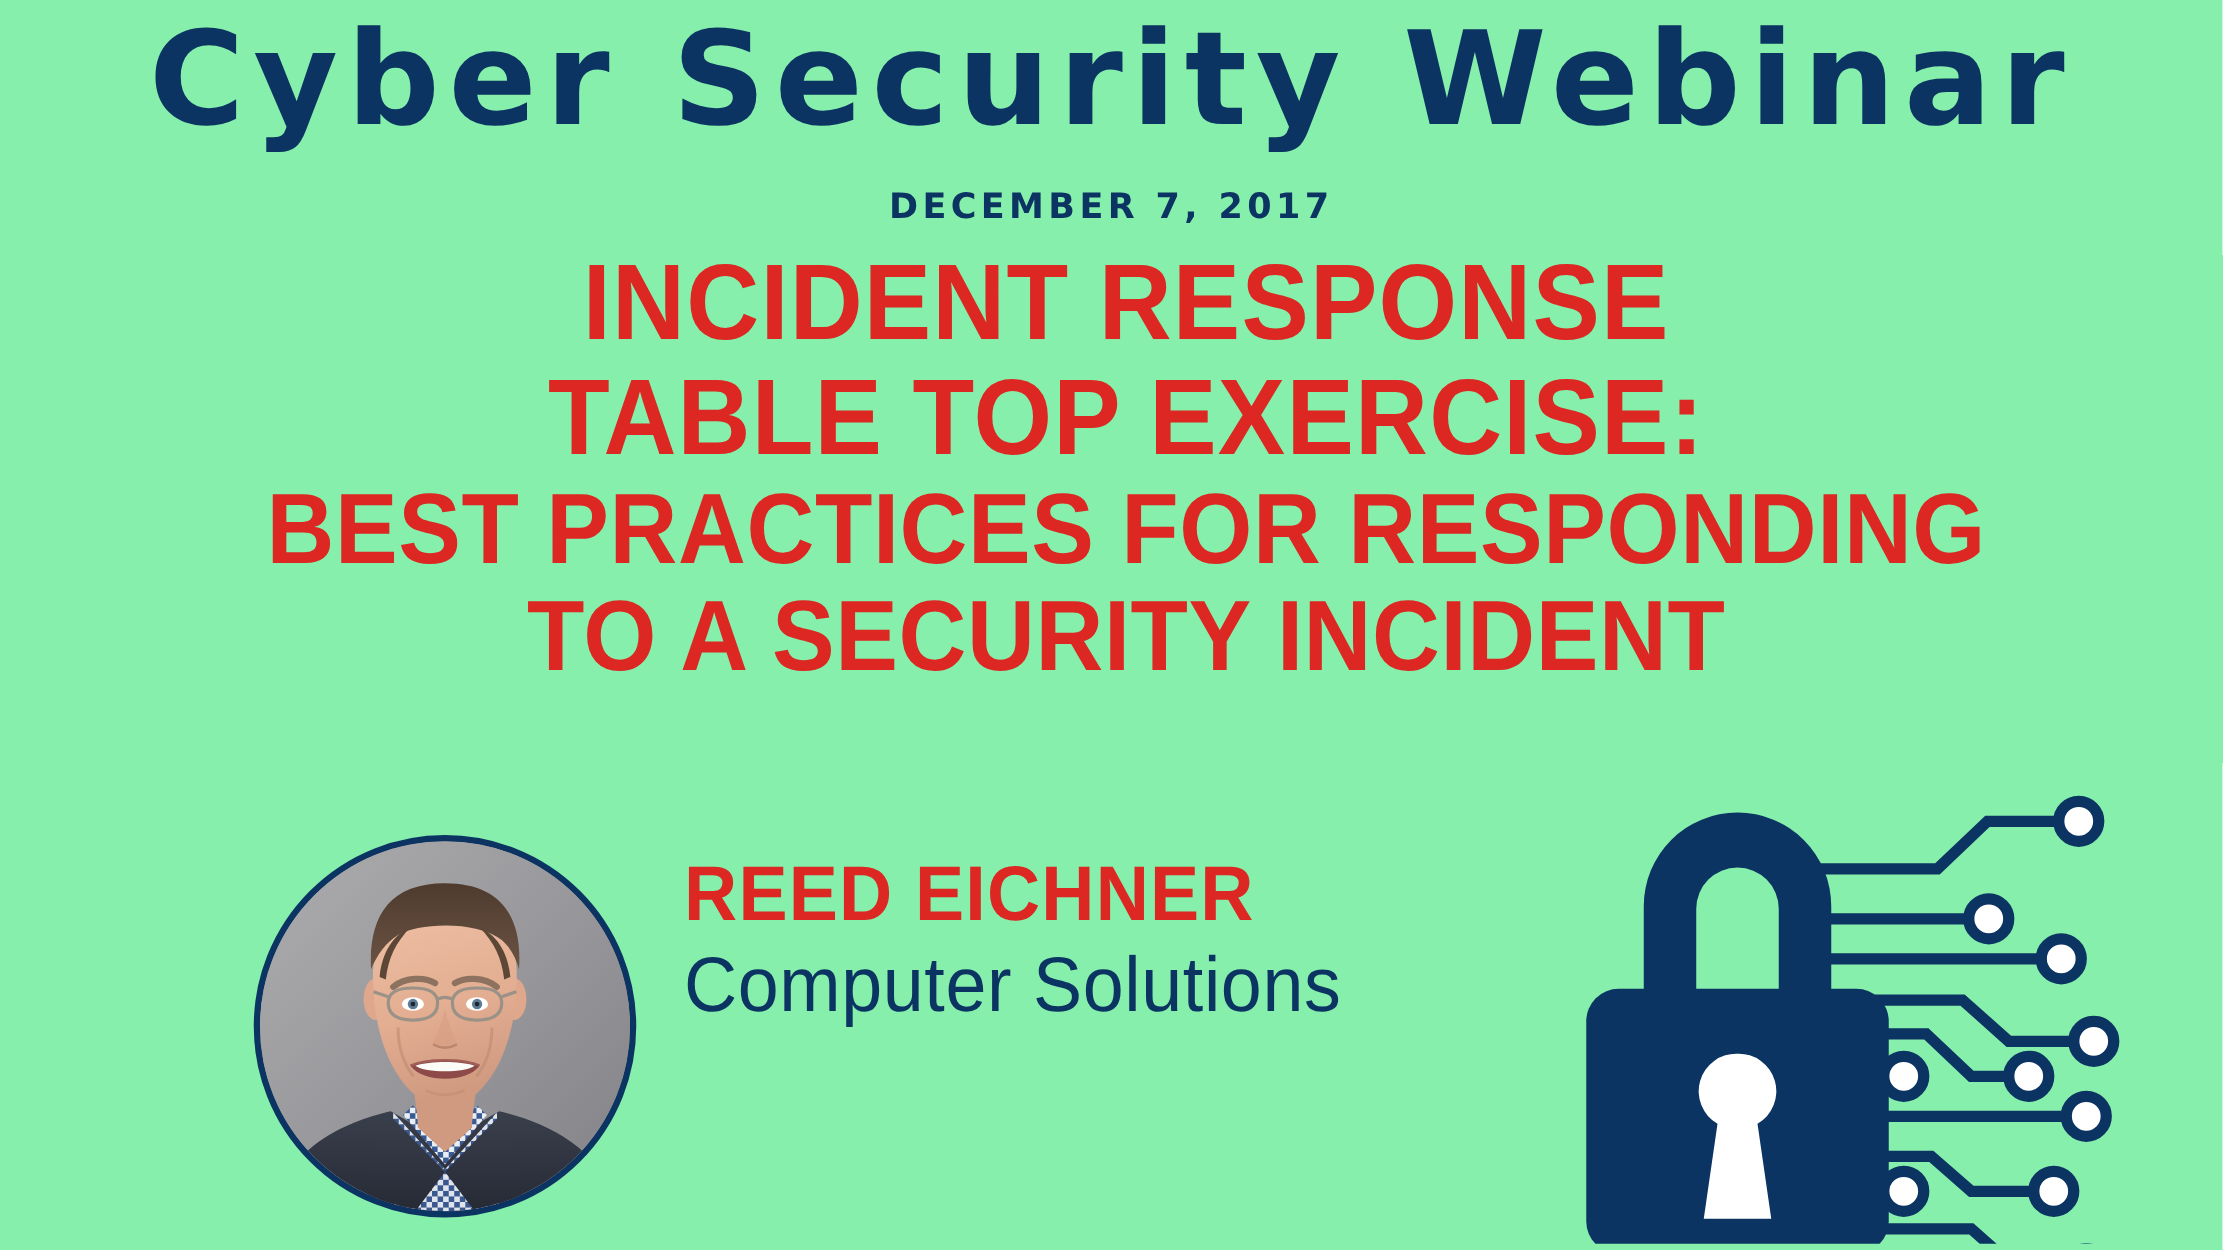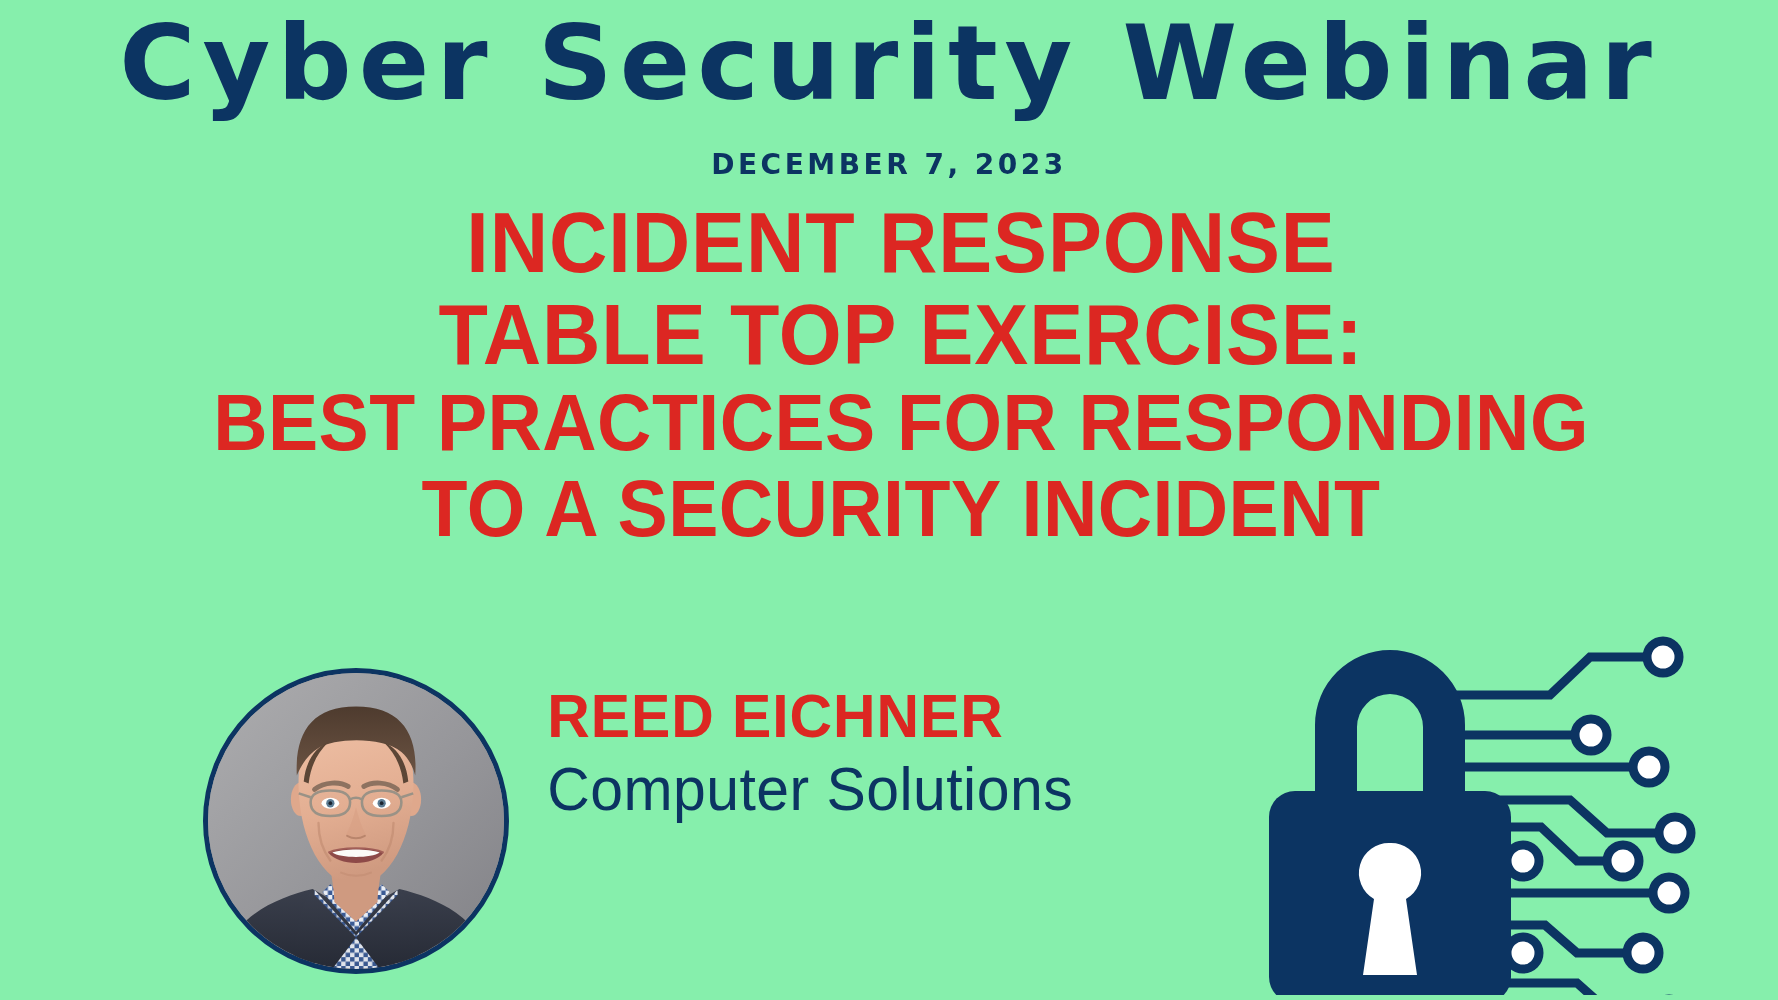--- a/index.html
+++ b/index.html
@@ -152,21 +152,21 @@
   }
   .lock-graphic svg { display: block; width: 100%; height: 100%; }
 </style>
 </head>
 <body>
 
 <div id="poster">
 
   <div class="main-title">Cyber Security Webinar</div>
 
-  <div class="date-line">DECEMBER 7, 2023</div>
+  <div class="date-line">DECEMBER 7, 2017</div>
 
   <div class="headline-block">
     <span class="headline-line hl-1">INCIDENT RESPONSE</span>
     <span class="headline-line hl-2">TABLE TOP EXERCISE:</span>
     <span class="headline-line hl-3">BEST PRACTICES FOR RESPONDING</span>
     <span class="headline-line hl-4">TO A SECURITY INCIDENT</span>
   </div>
 
   <div class="bottom-row">
 

